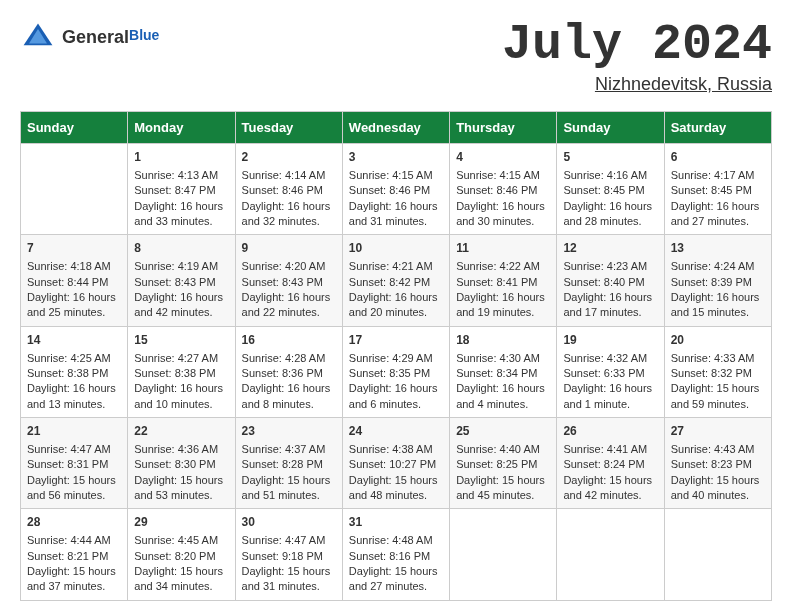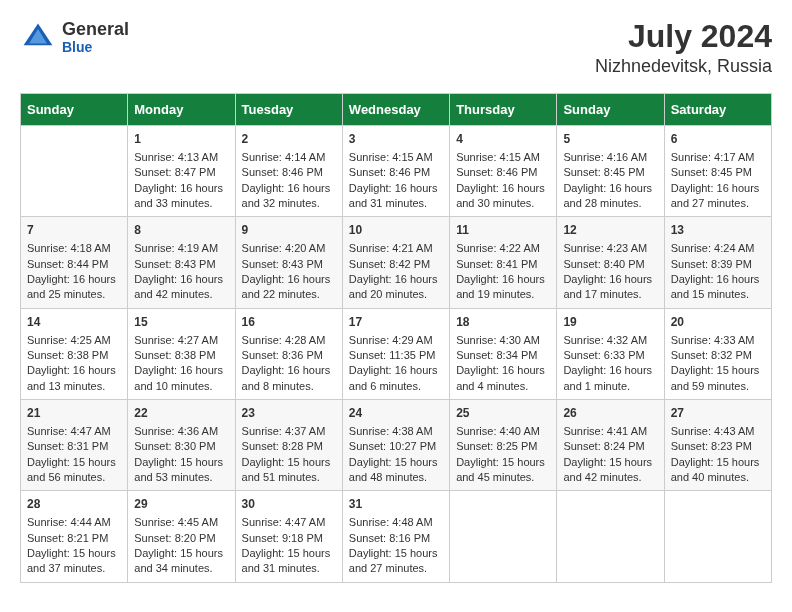--- a/index.html
+++ b/index.html
@@ -16,50 +16,52 @@
       align-items: flex-start;
       margin-bottom: 16px;
     }
     .logo {
       display: flex;
       align-items: center;
       gap: 6px;
     }
     .logo-text {
       display: flex;
-      flex-direction: column;
+      flex-direction: row;
       line-height: 1.1;
     }
     .logo-general {
       font-size: 18px;
       font-weight: bold;
       color: #333;
     }
     .logo-blue {
       font-size: 14px;
       font-weight: bold;
       color: #1a5fb4;
     }
     .logo-icon {
       width: 36px;
       height: 36px;
     }
     .title-area {
       text-align: right;
     }
     .month-title {
-      font-size: 32px;
+      font-size: 50px;
       font-weight: bold;
       color: #333;
       line-height: 1;
+      font-family: Liberation Mono, monospace;
     }
     .location-title {
       font-size: 18px;
       color: #333;
       margin-top: 4px;
+      text-decoration: underline;
     }
     table {
       width: 100%;
       border-collapse: collapse;
     }
     thead tr th {
       background-color: #15803d;
       color: #fff;
       padding: 8px 6px;
       font-size: 13px;
@@ -240,21 +242,21 @@
         <td>
           <span class="day-number">16</span>
           <div>Sunrise: 4:28 AM</div>
           <div>Sunset: 8:36 PM</div>
           <div>Daylight: 16 hours</div>
           <div>and 8 minutes.</div>
         </td>
         <td>
           <span class="day-number">17</span>
           <div>Sunrise: 4:29 AM</div>
-          <div>Sunset: 11:35 PM</div>
+          <div>Sunset: 8:35 PM</div>
           <div>Daylight: 16 hours</div>
           <div>and 6 minutes.</div>
         </td>
         <td>
           <span class="day-number">18</span>
           <div>Sunrise: 4:30 AM</div>
           <div>Sunset: 8:34 PM</div>
           <div>Daylight: 16 hours</div>
           <div>and 4 minutes.</div>
         </td>

